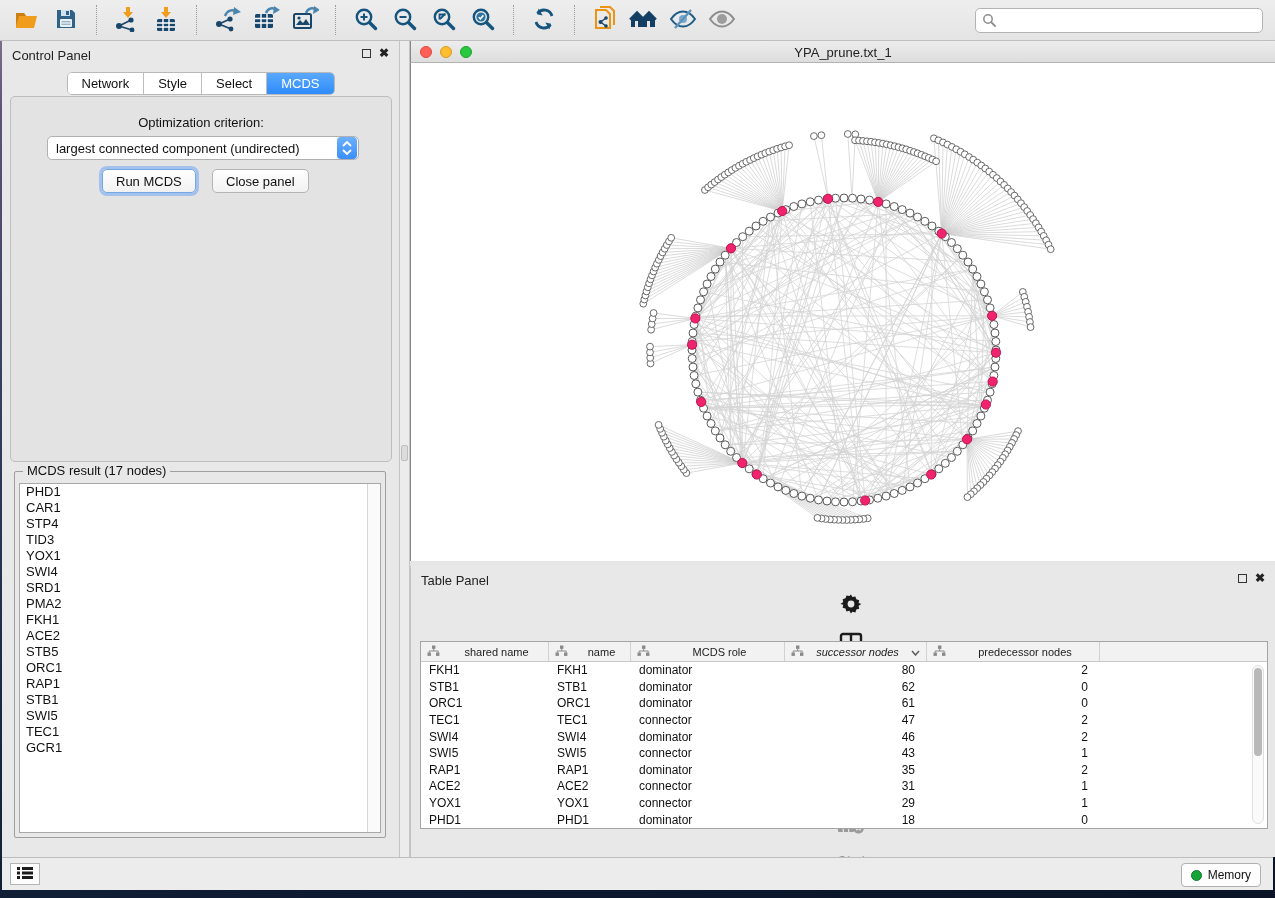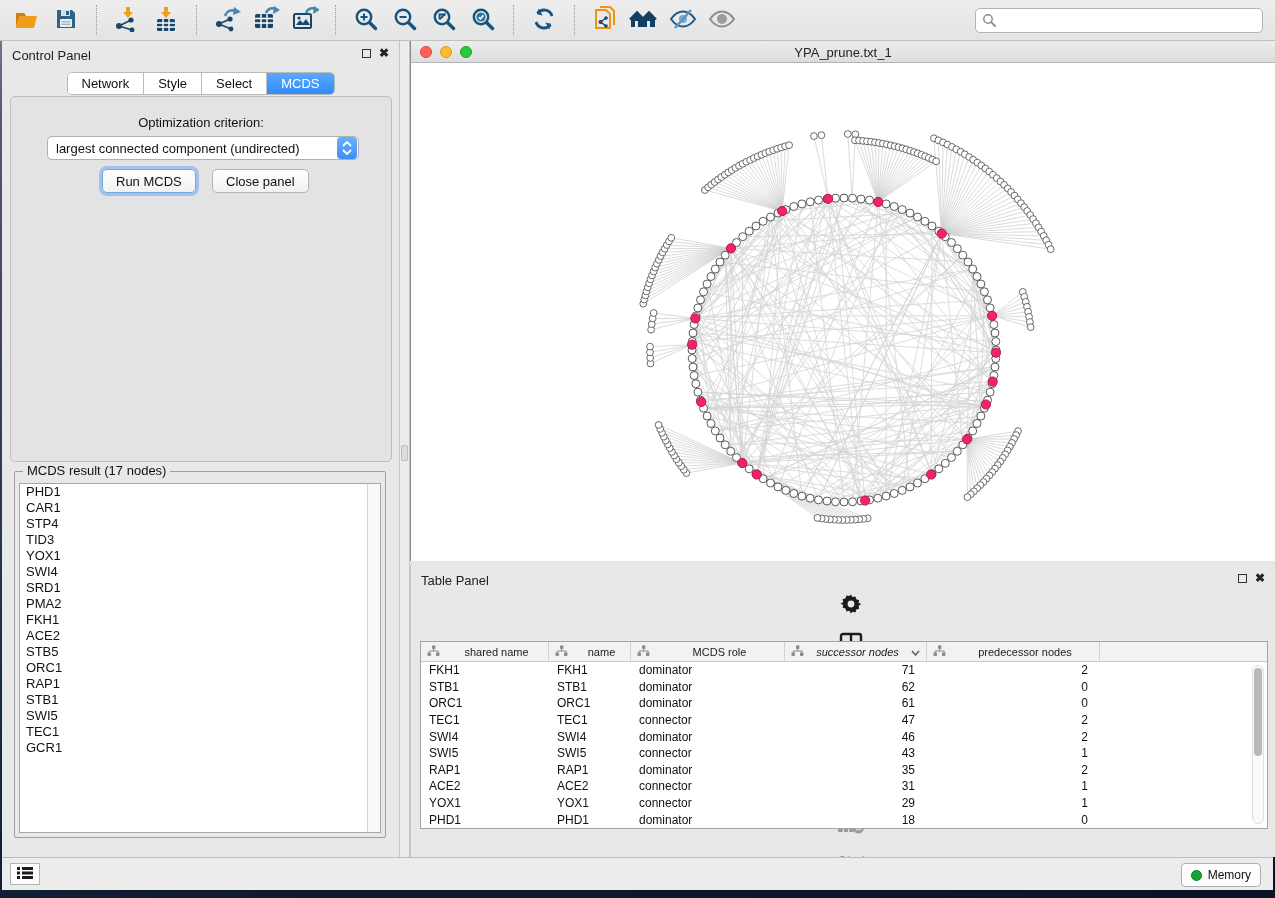--- a/index.html
+++ b/index.html
@@ -1168,21 +1168,21 @@
               <path d="M6.7 4v2M2.2 7.5V6h9v1.5" stroke="#8a8a8a" fill="none"></path>
             </svg></span>
           <span class="thlabel">predecessor nodes</span>
         </div>
       </div>
     <div id="tbody">
         <div class="trow">
           <div class="td " style="width: 128px;">FKH1</div>
           <div class="td " style="width: 82px;">FKH1</div>
           <div class="td " style="width: 154px;">dominator</div>
-          <div class="td num" style="width: 142px;">71</div>
+          <div class="td num" style="width: 142px;">80</div>
           <div class="td num" style="width: 173px;">2</div>
         </div>
         <div class="trow">
           <div class="td " style="width: 128px;">STB1</div>
           <div class="td " style="width: 82px;">STB1</div>
           <div class="td " style="width: 154px;">dominator</div>
           <div class="td num" style="width: 142px;">62</div>
           <div class="td num" style="width: 173px;">0</div>
         </div>
         <div class="trow">

